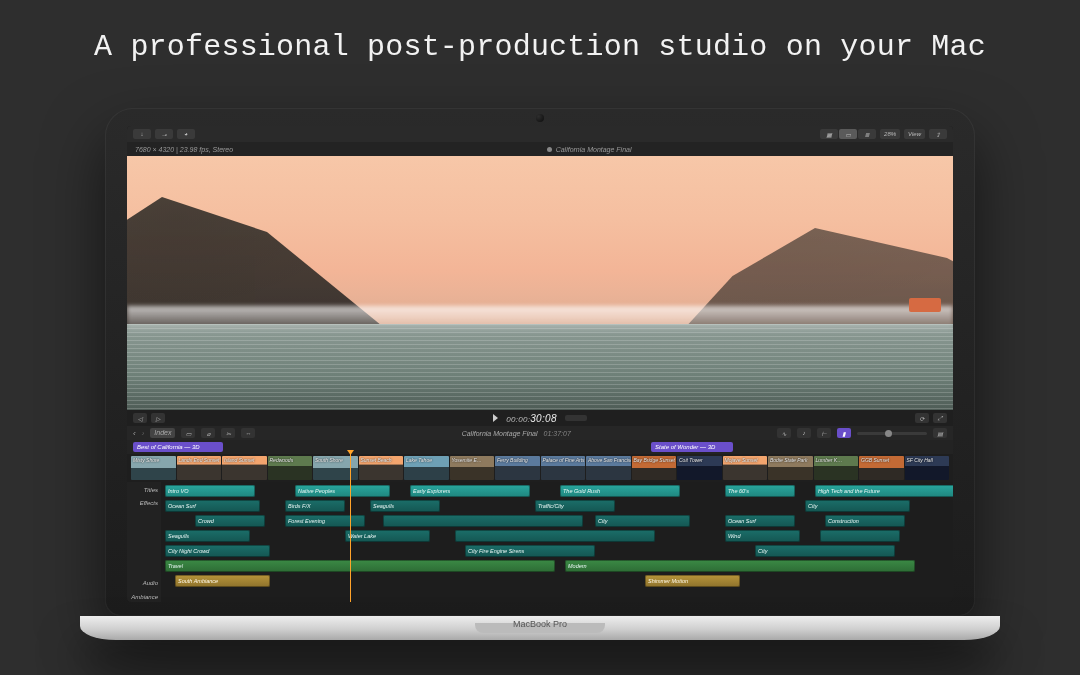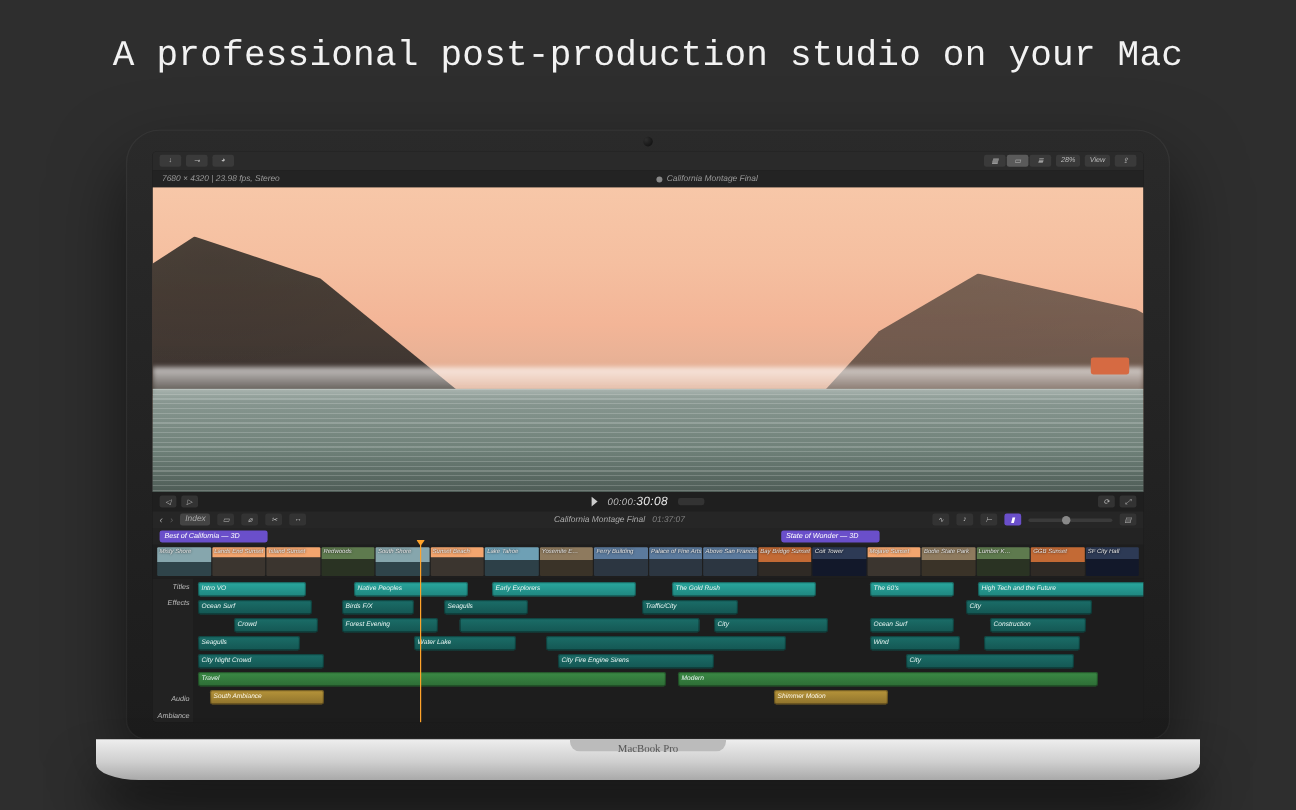--- a/index.html
+++ b/index.html
@@ -56,25 +56,25 @@
     border-radius: 4px;
     overflow: hidden;
     display: flex;
     flex-direction: column;
     font-style: italic;
   }
   .base {
     position: relative;
     width: 920px;
     left: -25px;
-    height: 34px;
+    height: 24px;
     background: linear-gradient(180deg,#eeeeee 0%, #cfcfcf 55%, #a9a9a9 100%);
     border-radius: 0 0 36px 36px / 0 0 14px 14px;
     box-shadow: 0 30px 40px rgba(0,0,0,.5);
-    display: flex; align-items: flex-start; justify-content: center; font-family: Liberation Serif, serif;
+    display: flex; align-items: center; justify-content: center;
   }
   .notch {
     width: 130px; height: 10px;
     background: #bbb;
     border-radius: 0 0 8px 8px;
     margin-top: 0;
   }
   .base-label {
     position: absolute;
     top: 3px; left: 0; right: 0;

